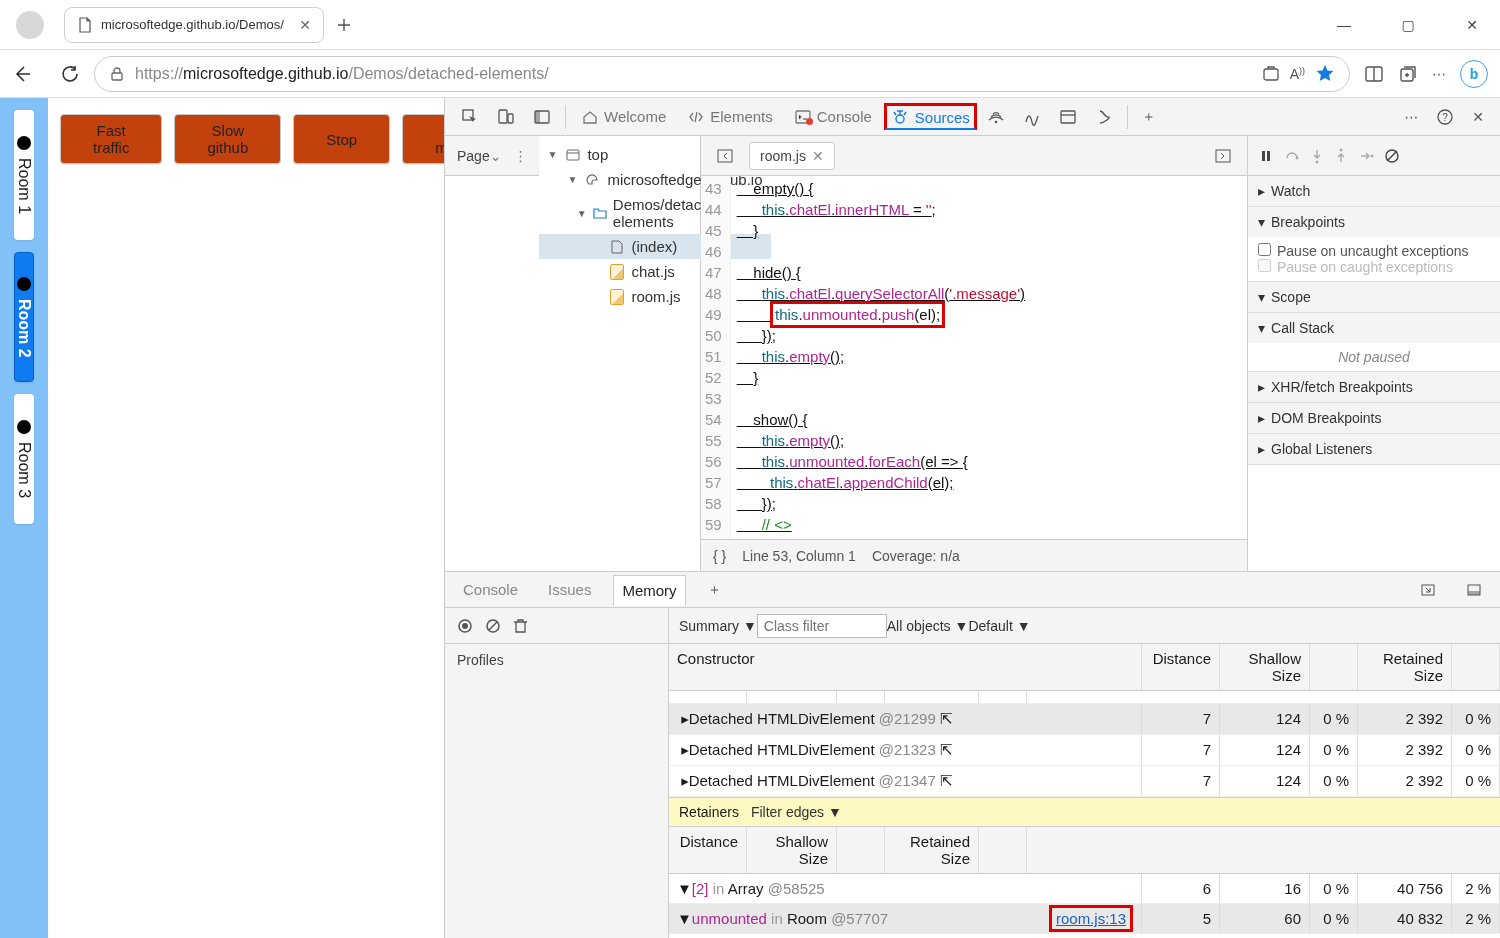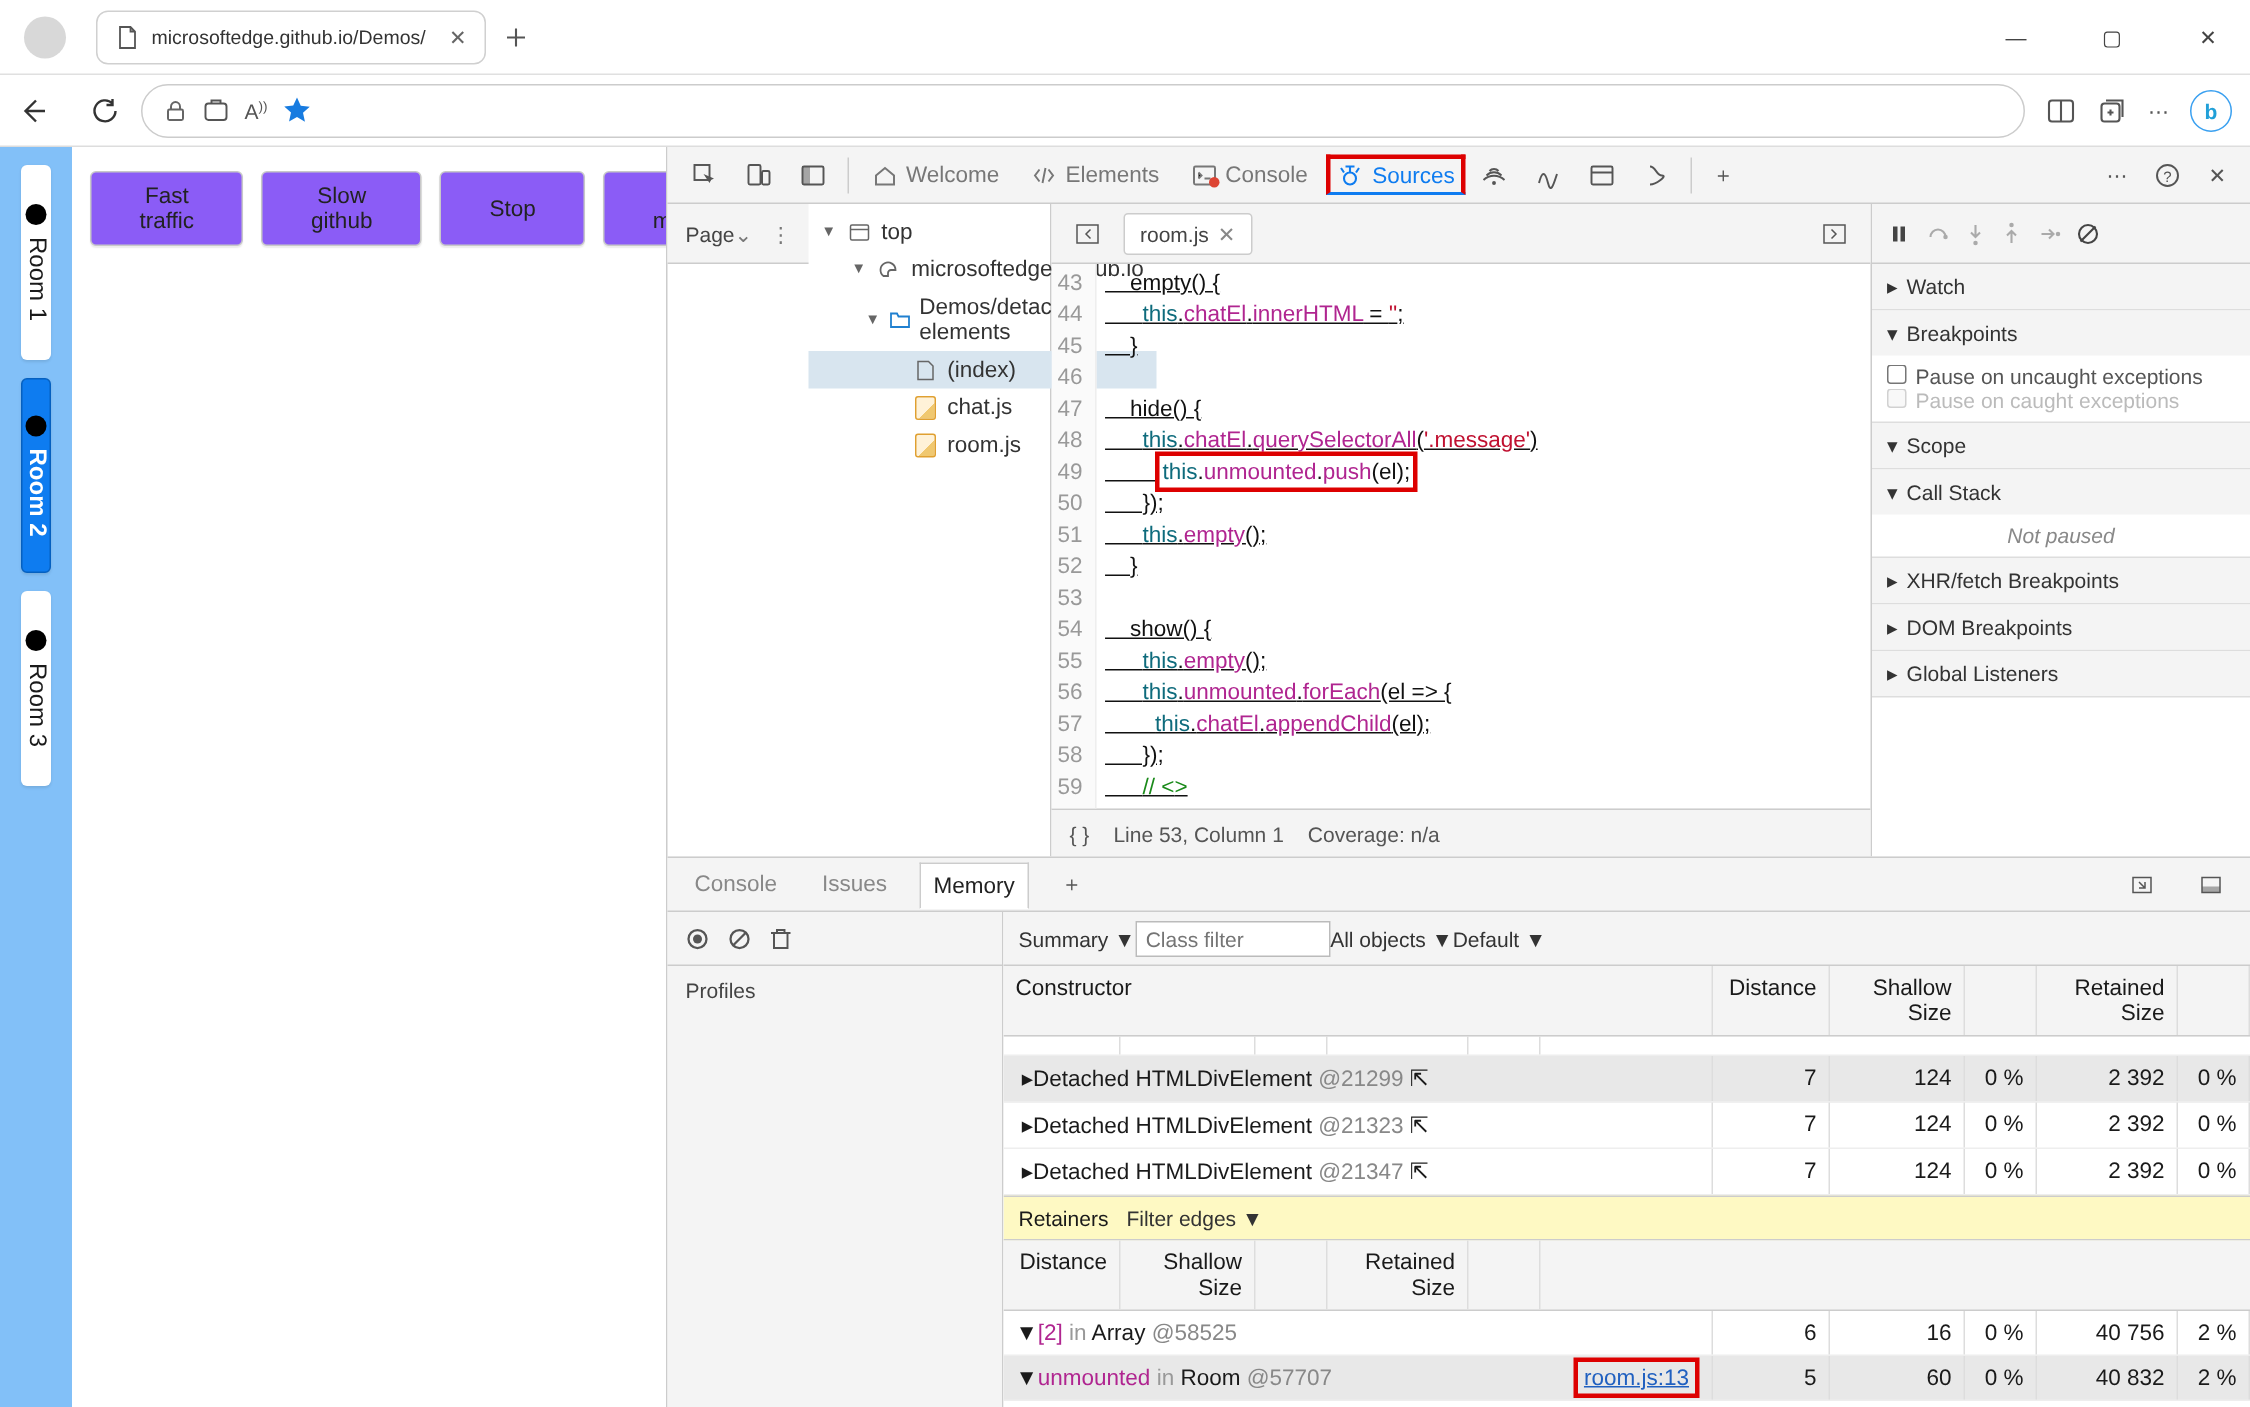--- a/index.html
+++ b/index.html
@@ -28,21 +28,21 @@
 
 
 .workspace { display: flex; height: calc(100% - 98px); }
 .page-left { width: 444px; display: flex; background: #fff; }
 .rooms { width: 80px; background: #82c0f8; display: flex; flex-direction: column; gap: 12px; padding: 12px 14px; }
 .room { background: #fff; border-radius: 4px; writing-mode: vertical-rl; text-orientation: mixed; padding: 12px 0; display: flex; align-items: center; justify-content: center; gap: 8px; height: 130px; cursor: pointer; font-size: 16px; box-shadow: 0 1px 2px rgba(0,0,0,0.1); }
 .room.active { background: #0e7cf0; color: #fff; font-weight: 600; border: 1px solid #0560c0; }
 .room-dot { width: 14px; height: 14px; background: #000; border-radius: 50%; }
 .page-right { flex: 1; padding: 16px 12px; }
 .btnrow { display: flex; gap: 12px; }
-.demo-btn { background: #8b5cf6; border: 1px solid #c8c8c8; border-radius: 4px; padding: 7px 32px; cursor: pointer; font-size: 15px; color: #222; box-shadow: 0 1px 1px rgba(0,0,0,0.08); }
+.demo-btn { background: #c2410c; border: 1px solid #c8c8c8; border-radius: 4px; padding: 7px 32px; cursor: pointer; font-size: 15px; color: #222; box-shadow: 0 1px 1px rgba(0,0,0,0.08); }
 
 
 .devtools { flex: 1; display: flex; flex-direction: column; border-left: 1px solid #ccc; background: #fff; }
 .dt-tabs { height: 38px; display: flex; align-items: center; border-bottom: 1px solid #ccc; padding: 0 8px; gap: 2px; background: #f4f4f4; }
 .dt-ico-btn { padding: 6px 8px; color: #555; cursor: pointer; display: flex; align-items: center; }
 .dt-vsep { width: 1px; height: 24px; background: #ccc; margin: 0 4px; }
 .dt-tab { display: flex; align-items: center; gap: 6px; padding: 6px 10px; color: #777; cursor: pointer; font-size: 15px; }
 .dt-tab.active { color: #0e7cf0; border-bottom: 2px solid #0e7cf0; }
 .red-box { border: 3px solid #d00; padding: 2px 4px; }
 .console-dot { position: relative; }
@@ -152,20 +152,21 @@
   <span class="nav-btn">
       <svg width="20" height="20" viewBox="0 0 20 20">
         <path fill="none" stroke="currentColor" stroke-width="1.6" d="M15 5a7 7 0 1 0 2 5M15 2v4h-4"></path>
       </svg>
     </span>
   <div class="url-box">
     <svg width="16" height="16" viewBox="0 0 16 16">
         <rect x="3" y="7" width="10" height="7" rx="1" fill="none" stroke="#666" stroke-width="1.3"></rect>
         <path d="M5 7V5a3 3 0 0 1 6 0v2" fill="none" stroke="#666" stroke-width="1.3"></path>
       </svg>
+    <span class="url-txt"><span>https://</span><span class="dark">microsoftedge.github.io</span><span>/Demos/detached-elements/</span></span>
     <span class="addr-ico">
         <svg width="18" height="18" viewBox="0 0 18 18">
           <rect x="2" y="4" width="14" height="11" rx="2" fill="none" stroke="currentColor" stroke-width="1.3"></rect>
           <path d="M6 4V2h6v2" fill="none" stroke="currentColor" stroke-width="1.3"></path>
         </svg>
       </span>
     <span class="addr-ico">A<sup style="font-size:9px">))</sup></span>
     <span class="addr-ico star-filled">
         <svg width="20" height="20" viewBox="0 0 20 20">
           <path fill="currentColor" d="M10 1l2.5 5.5 6 .6-4.5 4 1.3 6L10 14l-5.3 3 1.3-6L1.5 7l6-.6z"></path>

